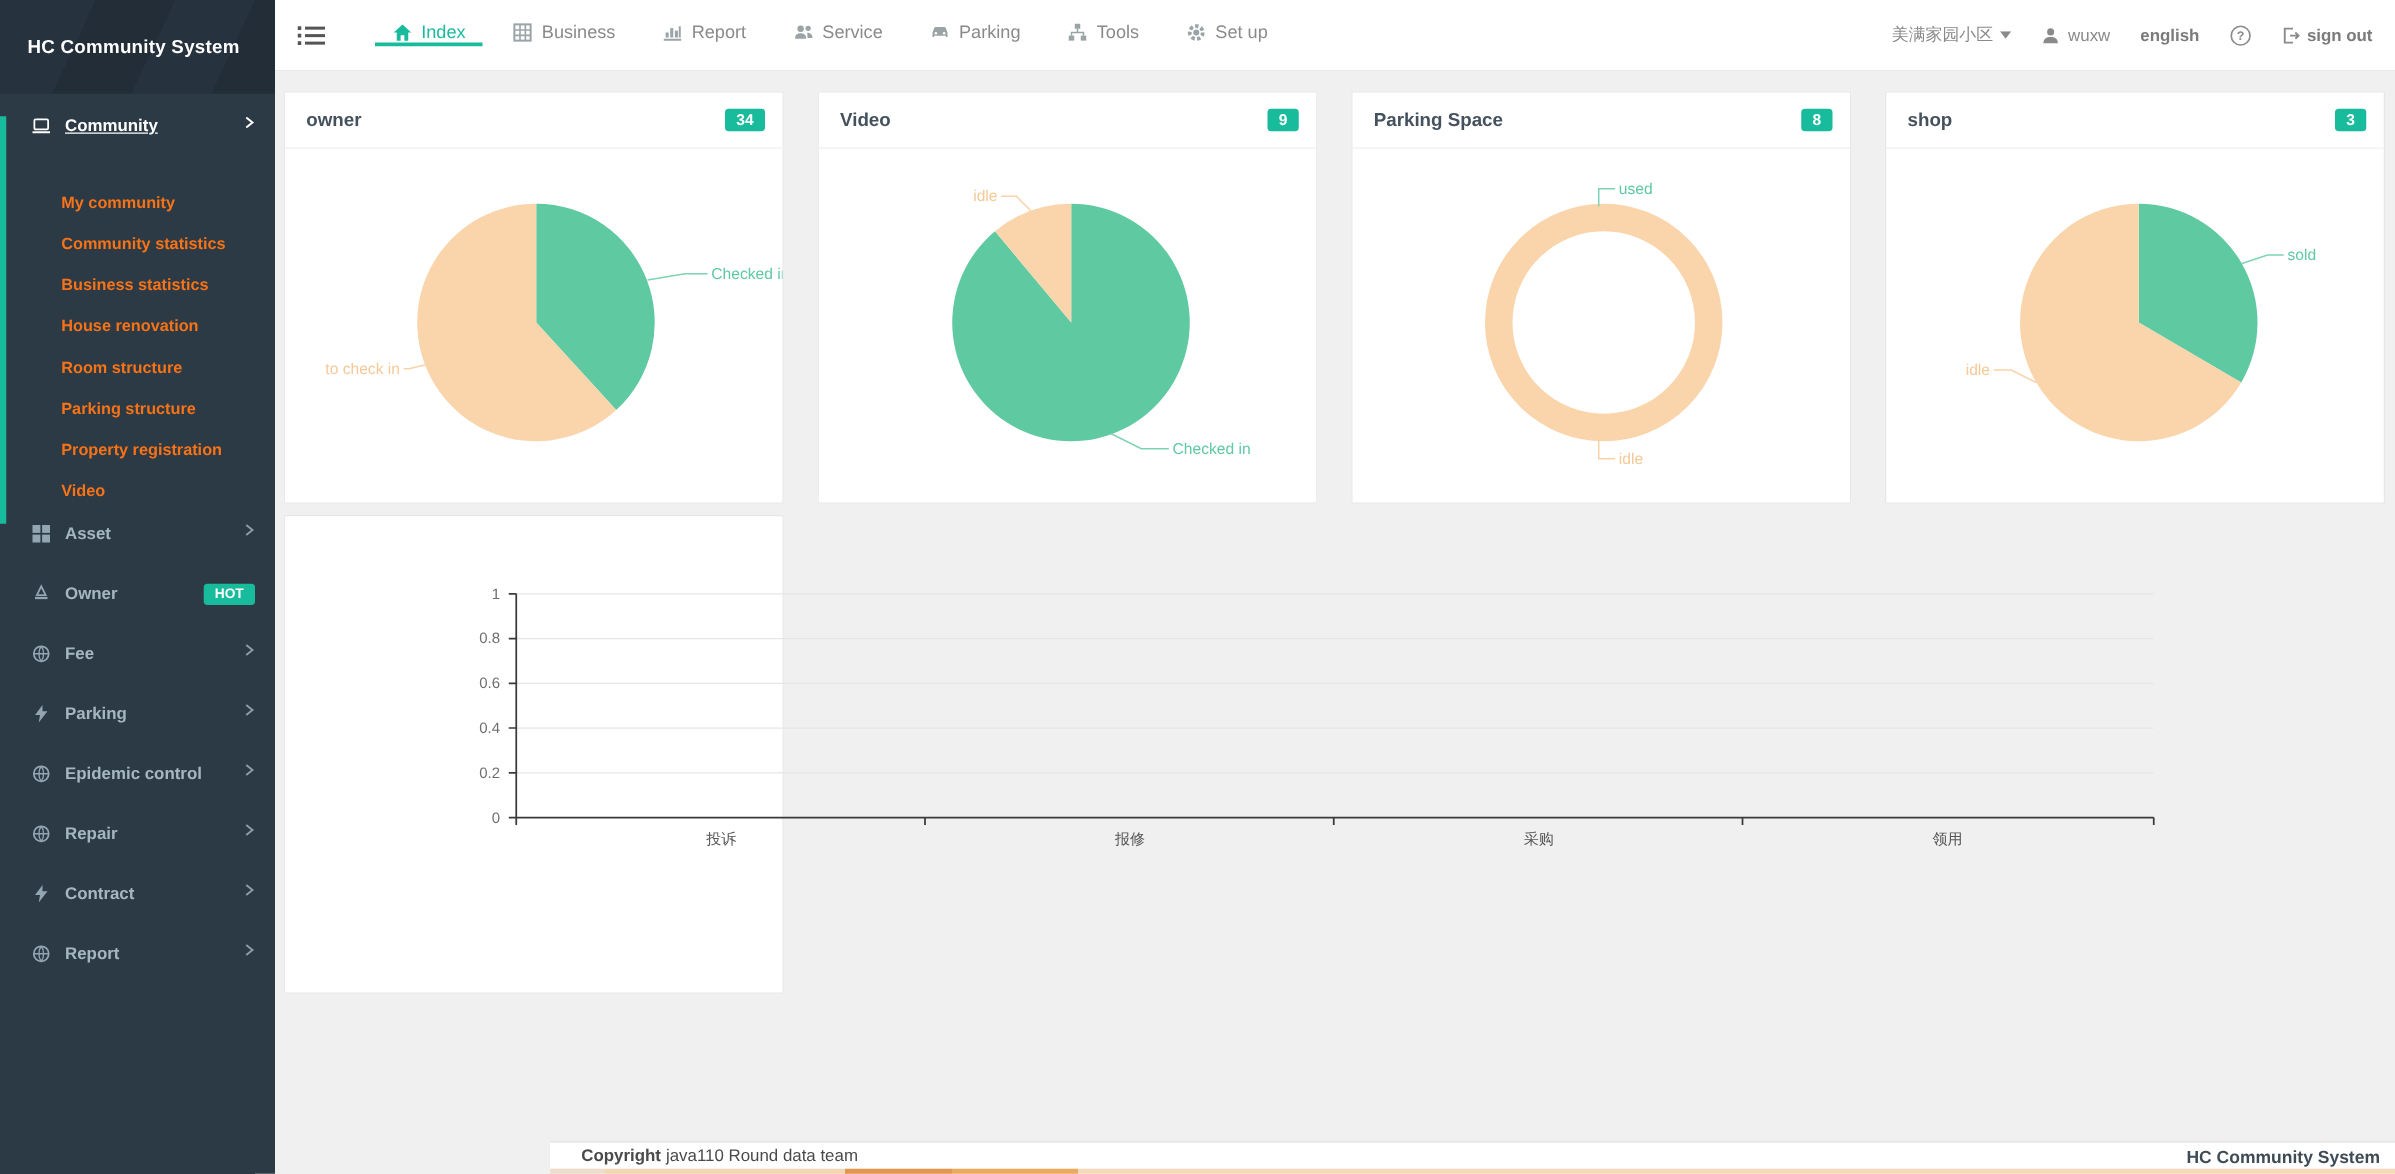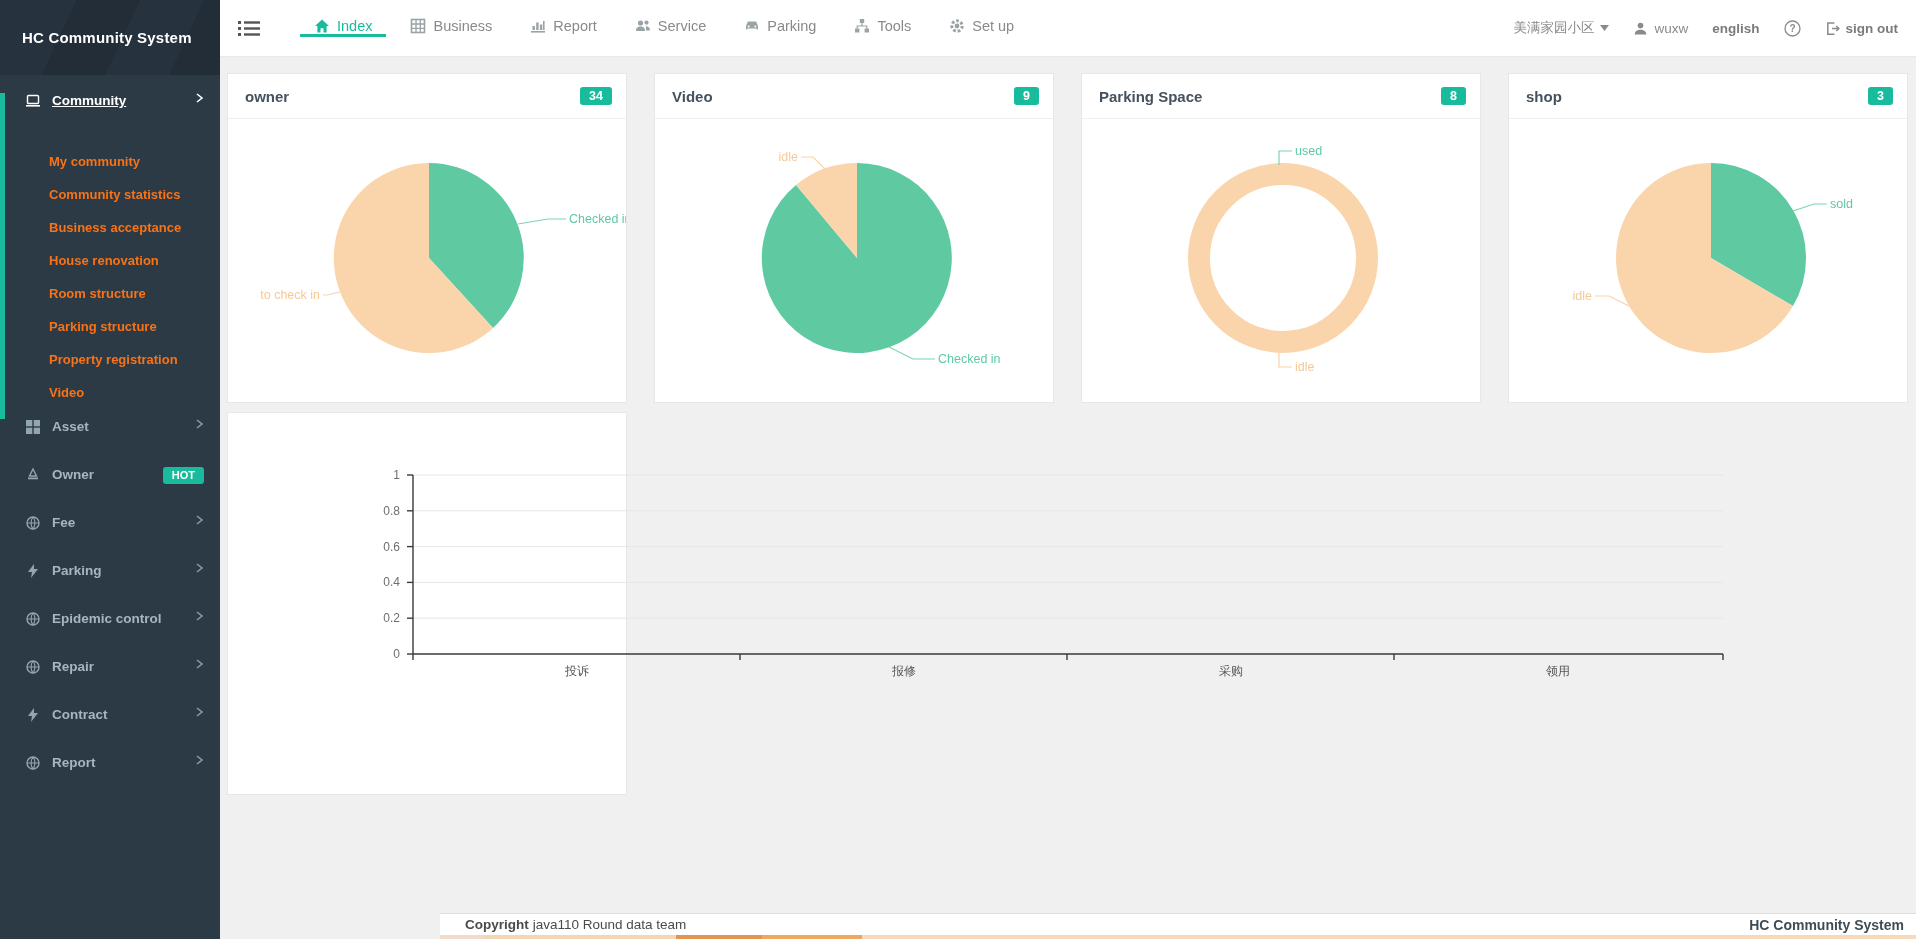--- a/index.html
+++ b/index.html
@@ -104,21 +104,21 @@
           </svg>
       </div>
       <div class="submenu">
         <div class="sub-item">
             <span>My community</span>
           </div>
         <div class="sub-item">
             <span>Community statistics</span>
           </div>
         <div class="sub-item">
-            <span>Business acceptance</span>
+            <span>Business statistics</span>
           </div>
         <div class="sub-item">
             <span>House renovation</span>
           </div>
         <div class="sub-item">
             <span>Room structure</span>
           </div>
         <div class="sub-item">
             <span>Parking structure</span>
           </div>

